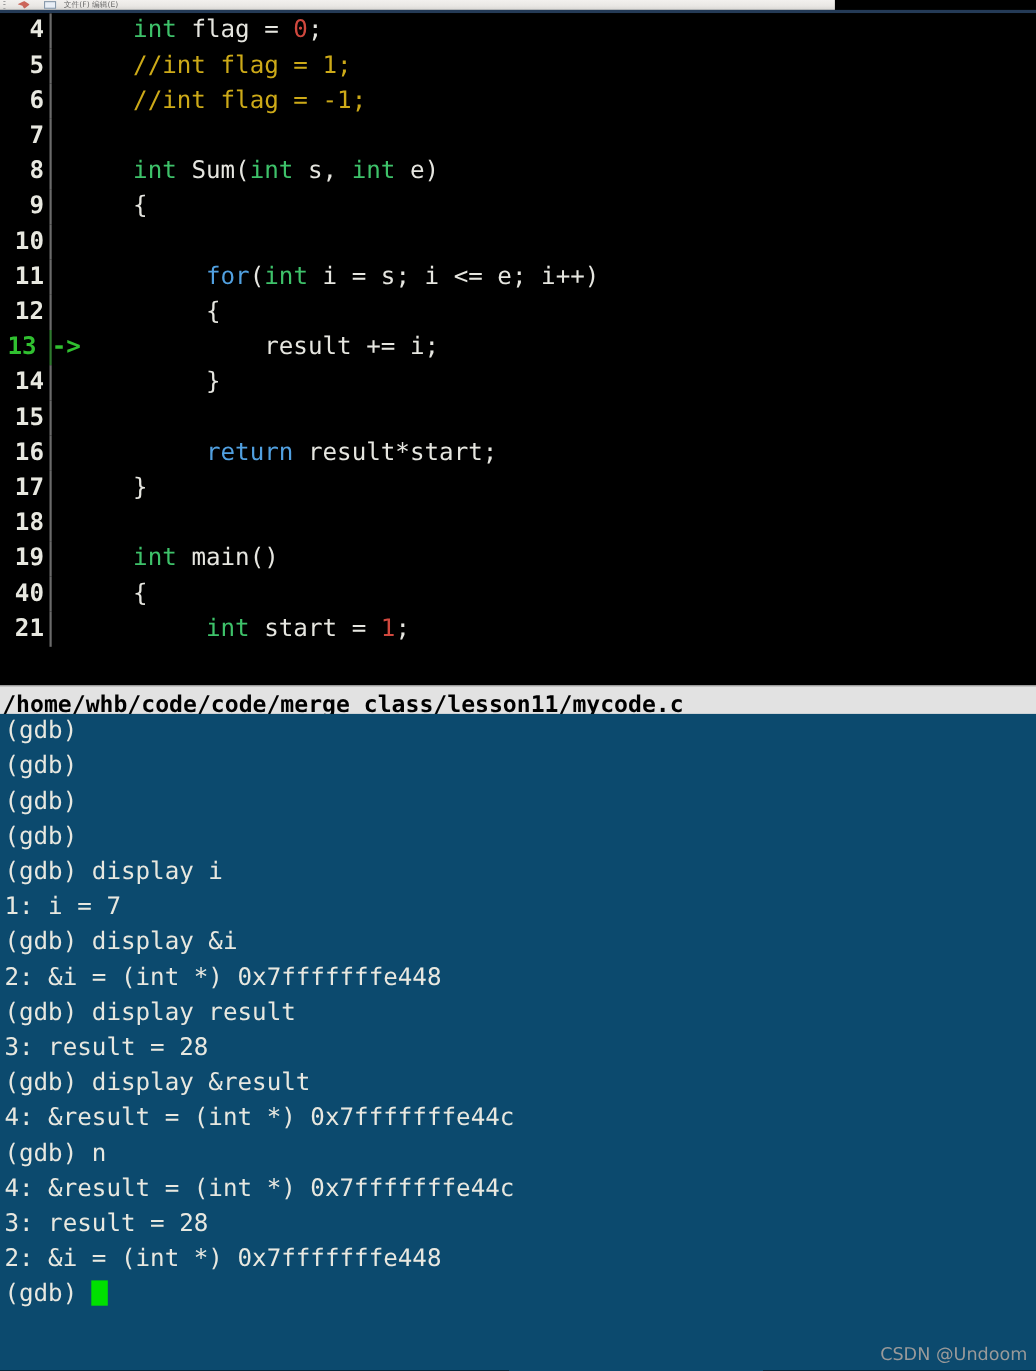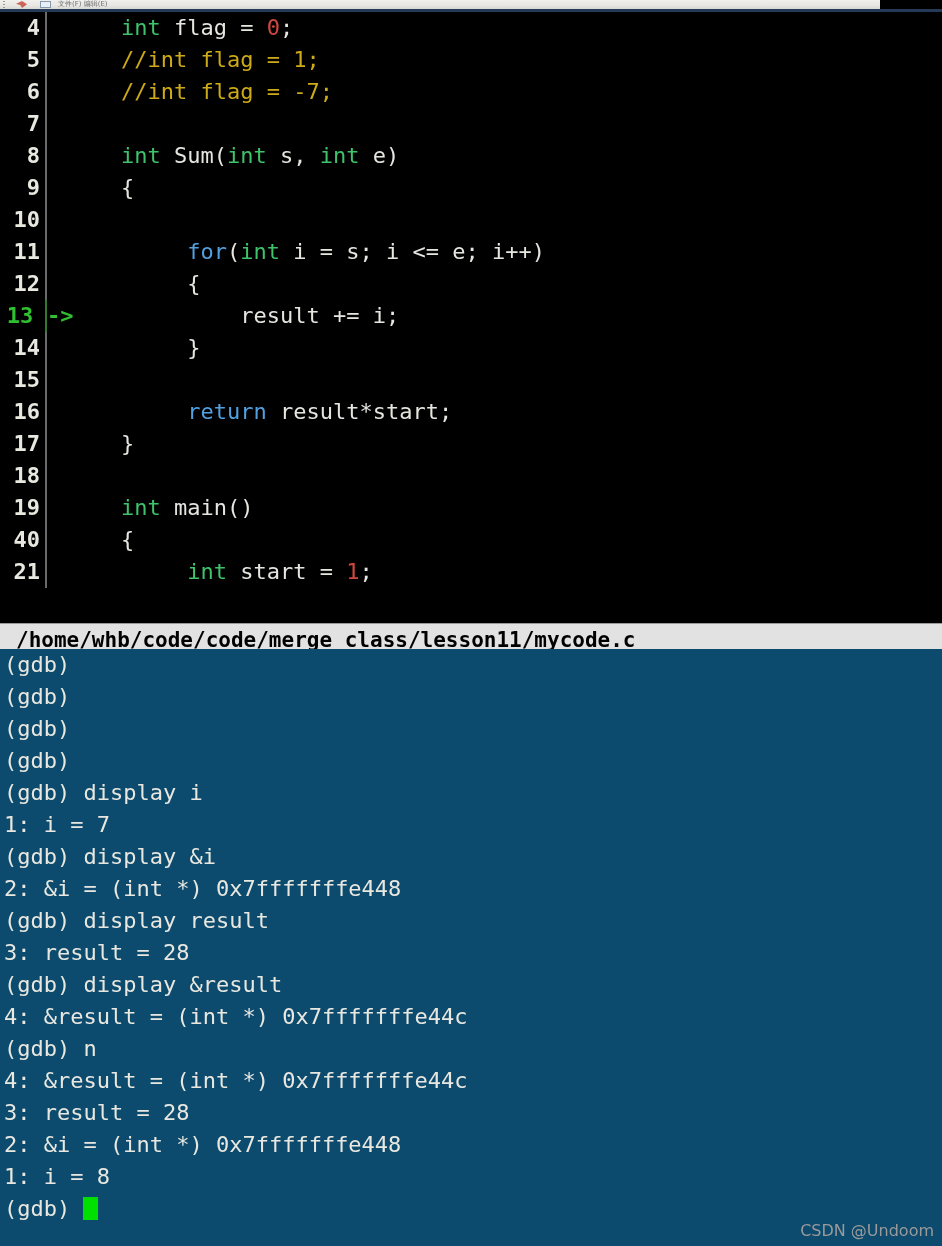--- a/index.html
+++ b/index.html
@@ -18,24 +18,25 @@
     position: relative;
     width: 942px;
     height: 1246px;
     background: #000000;
   }
 
   
   .chrome-strip {
     position: absolute;
     top: 0; left: 0;
-    width: 880px;
+    width: 744px;
     height: 9px;
     background: linear-gradient(to bottom, #f2f0ee 0%, #e9e7e4 60%, #d8d6d3 100%);
     overflow: hidden;
+    padding-left: 15px;
   }
   .chrome-dots {
     position: absolute;
     left: 3px; top: 1px;
     width: 2px; height: 7px;
     background: repeating-linear-gradient(to bottom, #999 0 1px, transparent 1px 3px);
   }
   .chrome-ic {
     position: absolute;
     top: 1px;
@@ -127,21 +128,21 @@
     color: #000000;
     font-family: "DejaVu Sans Mono", "Liberation Mono", monospace;
     font-size: 21px;
     font-weight: bold;
     line-height: 32px;
     white-space: pre;
     overflow: hidden;
     box-sizing: border-box;
     border-top: 1px solid #9a9a9a;
   }
-  .pathbar .pathtext { padding-left: 16px; display: inline-block; }
+  .pathbar .pathtext { padding-left: 2px; display: inline-block; }
 
   
   .console {
     position: absolute;
     top: 649px; left: 0;
     width: 942px;
     height: 726px;
     background: #0c4a6e;
     overflow: hidden;
     padding-left: 4px;
@@ -183,21 +184,21 @@
     <div class="chrome-dots"></div>
     <div class="chrome-ic chrome-ic-1"></div>
     <div class="chrome-ic chrome-ic-2"></div>
     <div class="chrome-txt">文件(F) 编辑(E)</div>
   </div>
   <div class="chrome-sep"></div>
 
   <div class="src-pane" id="src-pane">
       <div class="code-line"><div class="gutter">4</div><div class="gutter-rule"></div><div class="code-text"><span class="tok-pl">    </span><span class="tok-type">int</span><span class="tok-pl"> flag = </span><span class="tok-num">0</span><span class="tok-pl">;</span></div></div>
       <div class="code-line"><div class="gutter">5</div><div class="gutter-rule"></div><div class="code-text"><span class="tok-pl">    </span><span class="tok-com">//int flag = 1;</span></div></div>
-      <div class="code-line"><div class="gutter">6</div><div class="gutter-rule"></div><div class="code-text"><span class="tok-pl">    </span><span class="tok-com">//int flag = -7;</span></div></div>
+      <div class="code-line"><div class="gutter">6</div><div class="gutter-rule"></div><div class="code-text"><span class="tok-pl">    </span><span class="tok-com">//int flag = -1;</span></div></div>
       <div class="code-line"><div class="gutter">7</div><div class="gutter-rule"></div><div class="code-text"><span class="tok-pl"></span></div></div>
       <div class="code-line"><div class="gutter">8</div><div class="gutter-rule"></div><div class="code-text"><span class="tok-pl">    </span><span class="tok-type">int</span><span class="tok-pl"> Sum(</span><span class="tok-type">int</span><span class="tok-pl"> s, </span><span class="tok-type">int</span><span class="tok-pl"> e)</span></div></div>
       <div class="code-line"><div class="gutter">9</div><div class="gutter-rule"></div><div class="code-text"><span class="tok-pl">    {</span></div></div>
       <div class="code-line"><div class="gutter">10</div><div class="gutter-rule"></div></div>
       <div class="code-line"><div class="gutter">11</div><div class="gutter-rule"></div><div class="code-text"><span class="tok-pl">         </span><span class="tok-kw">for</span><span class="tok-pl">(</span><span class="tok-type">int</span><span class="tok-pl"> i = s; i &lt;= e; i++)</span></div></div>
       <div class="code-line"><div class="gutter">12</div><div class="gutter-rule"></div><div class="code-text"><span class="tok-pl">         {</span></div></div>
       <div class="code-line"><div class="gutter cur">13</div><div class="gutter-rule cur"></div><div class="marker">-&gt;</div><div class="code-text"><span class="tok-pl">             result += i;</span></div></div>
       <div class="code-line"><div class="gutter">14</div><div class="gutter-rule"></div><div class="code-text"><span class="tok-pl">         }</span></div></div>
       <div class="code-line"><div class="gutter">15</div><div class="gutter-rule"></div><div class="code-text"><span class="tok-pl"></span></div></div>
       <div class="code-line"><div class="gutter">16</div><div class="gutter-rule"></div><div class="code-text"><span class="tok-pl">         </span><span class="tok-kw">return</span><span class="tok-pl"> result*start;</span></div></div>
@@ -220,19 +221,18 @@
       <div class="con-line">(gdb) display &amp;i</div>
       <div class="con-line">2: &amp;i = (int *) 0x7fffffffe448</div>
       <div class="con-line">(gdb) display result</div>
       <div class="con-line">3: result = 28</div>
       <div class="con-line">(gdb) display &amp;result</div>
       <div class="con-line">4: &amp;result = (int *) 0x7fffffffe44c</div>
       <div class="con-line">(gdb) n</div>
       <div class="con-line">4: &amp;result = (int *) 0x7fffffffe44c</div>
       <div class="con-line">3: result = 28</div>
       <div class="con-line">2: &amp;i = (int *) 0x7fffffffe448</div>
-      <div class="con-line">1: i = 8</div>
       <div class="con-line"><span>(gdb) </span><span class="cursor-block"></span></div>
     </div>
 
   <div class="watermark">CSDN @Undoom</div>
 
 </div>
 
 </body></html>

